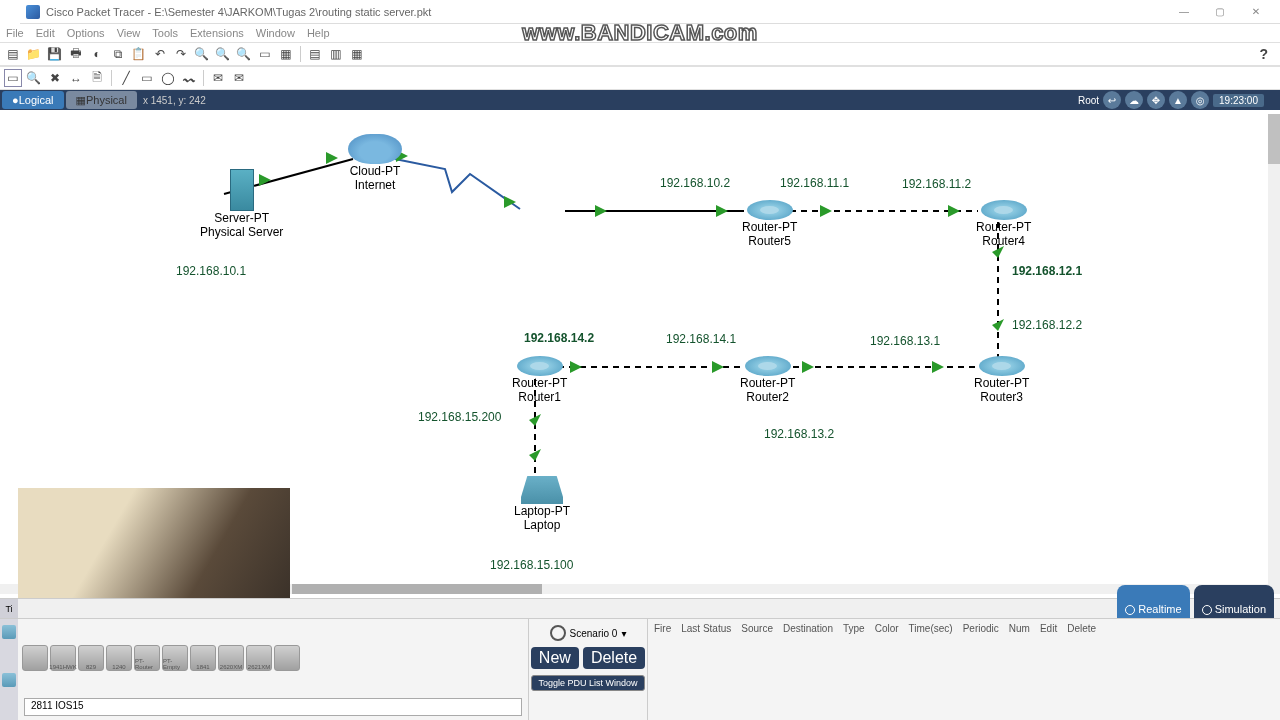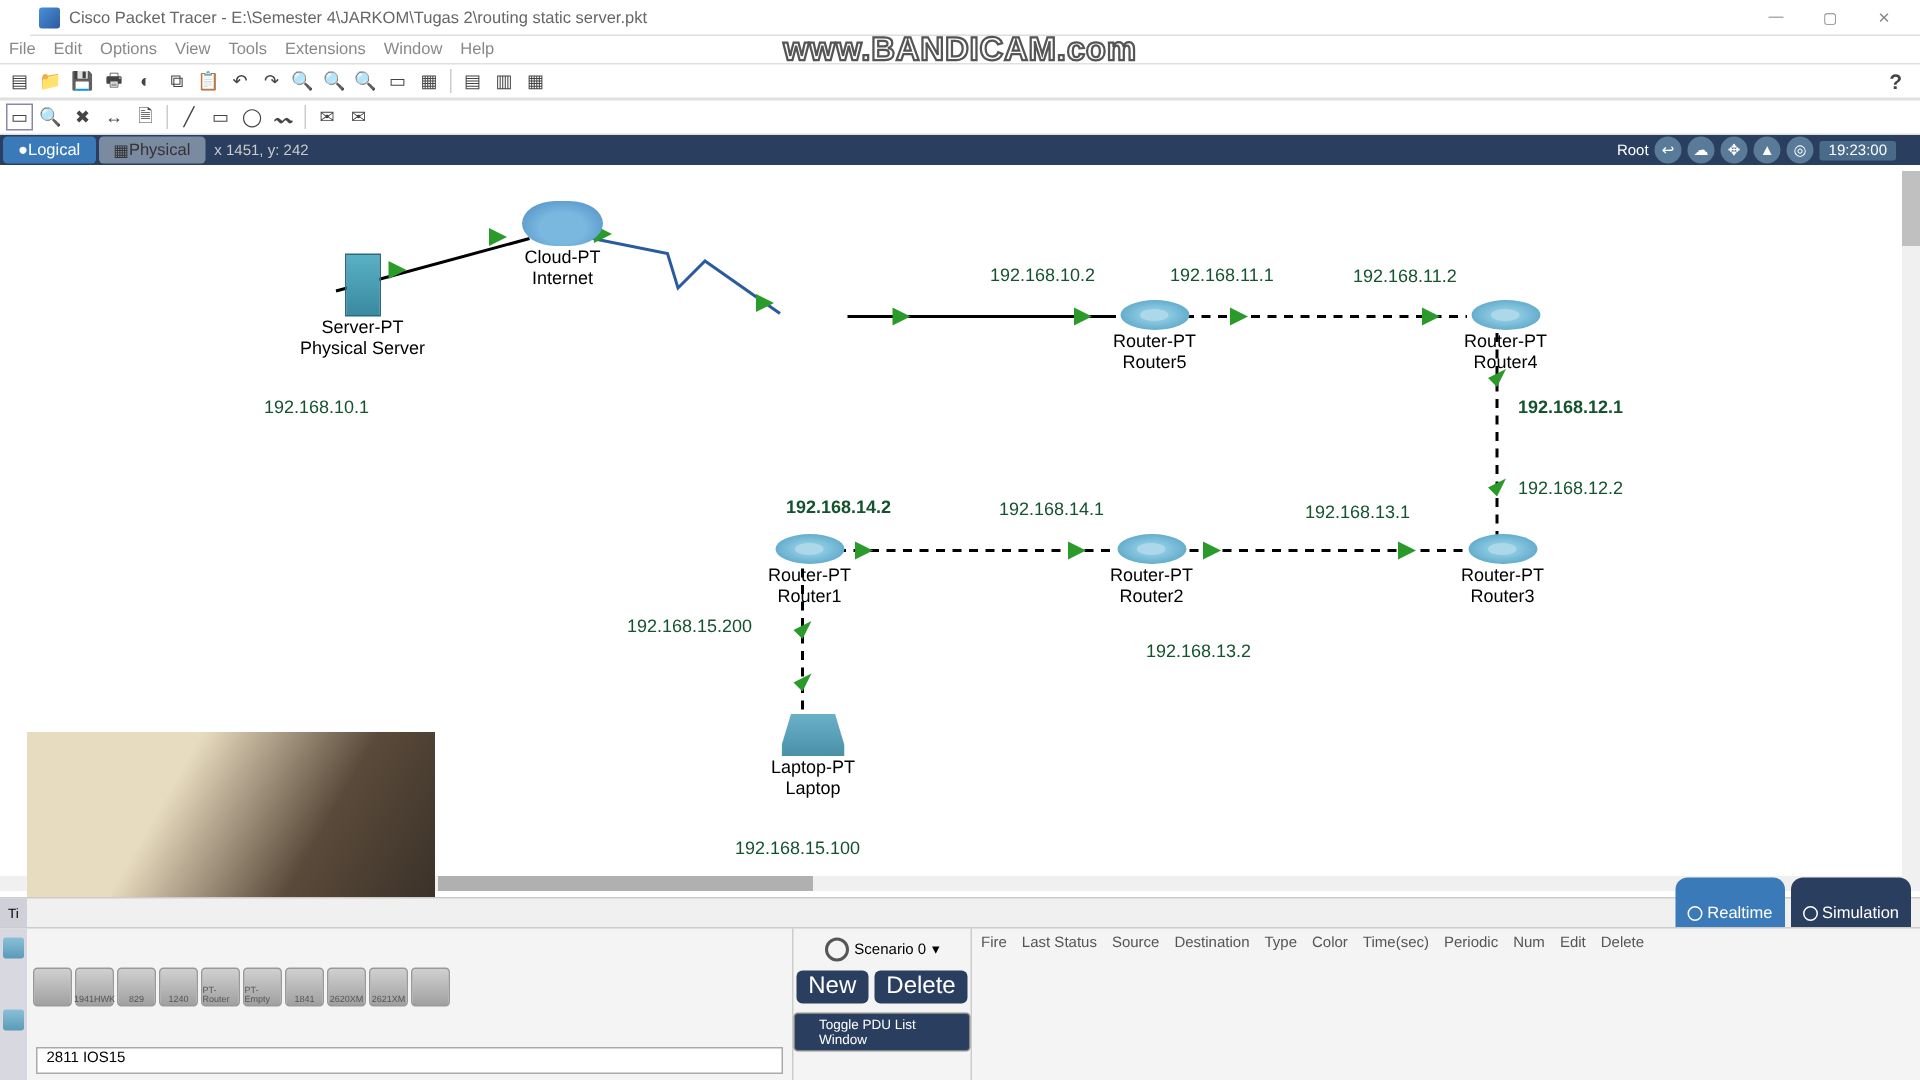--- a/index.html
+++ b/index.html
@@ -54,39 +54,39 @@
 
 svg.net { position: absolute; top: 0; left: 0; width: 100%; height: 100%; pointer-events: none; }
 .tri { fill: #2a9a2a; }
 
 
 .webcam { position: absolute; left: 18px; top: 488px; width: 272px; height: 206px; background: linear-gradient(120deg,#e8dcc0 30%,#5a4a3a 60%,#2a2420 100%); }
 
 
 .rt-bar { position: absolute; left: 0; right: 0; bottom: 102px; height: 20px; background: #f0f0f0; border-top: 1px solid #ccc; display: flex; align-items: center; justify-content: flex-end; font-size: 11px; padding-right: 6px; gap: 4px; }
 .rt-bar .left-strip { position: absolute; left: 0; top: 0; bottom: 0; width: 18px; background: #d0d0d8; font-size: 9px; display: flex; align-items: center; justify-content: center; }
-.modebtn { padding: 18px 8px; border-radius: 8px; color: #fff; display: flex; align-items: center; gap: 3px; }
+.modebtn { padding: 18px 8px; border-radius: 8px; color: #fff; display: flex; align-items: flex-end; gap: 3px; }
 .modebtn.active { background: #3a7ab8; }
 .modebtn.inactive { background: #2a3f5f; }
 .modebtn .dot { width: 10px; height: 10px; border: 1px solid #fff; border-radius: 50%; display: inline-block; }
 
 
 .bottom { position: absolute; left: 0; right: 0; bottom: 0; height: 102px; background: #f4f4f4; border-top: 1px solid #ccc; display: flex; }
 .bottom .devcol { width: 18px; background: #d8d8e0; display: flex; flex-direction: column; gap: 6px; padding-top: 6px; align-items: center; }
 .bottom .devcol .sq { width: 14px; height: 14px; background: linear-gradient(#8ac0d8,#5a9ab8); border-radius: 2px; }
 .bottom .picker { flex: 0 0 510px; display: flex; flex-direction: column; }
 .bottom .picker .row1 { flex: 1; display: flex; align-items: center; padding: 4px; gap: 2px; overflow: hidden; }
 .bottom .picker .chip { width: 26px; height: 26px; background: linear-gradient(#d0d0d0,#a0a0a0); border-radius: 3px; font-size: 6px; display: flex; align-items: flex-end; justify-content: center; color: #555; border: 1px solid #999; }
 .bottom .picker .namebox { height: 18px; border: 1px solid #aaa; background: #fff; font-size: 10px; padding: 1px 6px; margin: 2px 6px 4px 6px; }
 .bottom .middle { flex: 0 0 120px; border-left: 1px solid #ccc; border-right: 1px solid #ccc; display: flex; flex-direction: column; align-items: center; justify-content: flex-start; padding-top: 6px; gap: 6px; font-size: 10px; }
 .bottom .middle .scenario { display: flex; align-items: center; gap: 4px; }
 .bottom .middle .scenario .circ { width: 16px; height: 16px; border: 2px solid #555; border-radius: 50%; }
 .bottom .middle .btns { display: flex; gap: 4px; }
 .bottom .middle button { font-size: 16px; padding: 2px 8px; border-radius: 4px; border: none; background: #2a3f5f; color: #fff; }
-.bottom .middle .toggle { font-size: 9px; padding: 2px 16px; border: 1px solid #888; background: #2a3f5f; color: #fff; border-radius: 3px; }
+.bottom .middle .toggle { font-size: 9px; padding: 2px 6px; border: 1px solid #888; background: #2a3f5f; color: #fff; border-radius: 3px; }
 .bottom .pdulist { flex: 1; font-size: 10px; color: #555; padding: 4px 6px; }
 .bottom .pdulist .hdr { display: flex; gap: 10px; }
 
 .watermark { position: absolute; top: 20px; left: 50%; transform: translateX(-50%); font-family: Arial Black, sans-serif; font-size: 22px; font-weight: 900; color: #fff; -webkit-text-stroke: 1.5px #555; letter-spacing: 0.5px; z-index: 50; }
 </style>
 </head>
 <body>
 
 <div class="titlebar">
   <div class="icon-pt"></div>

